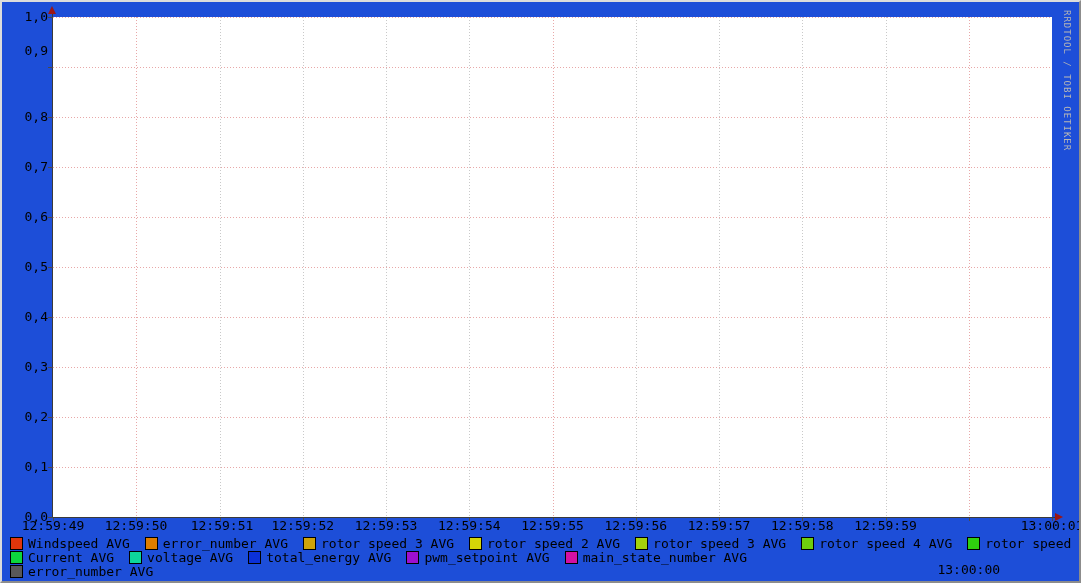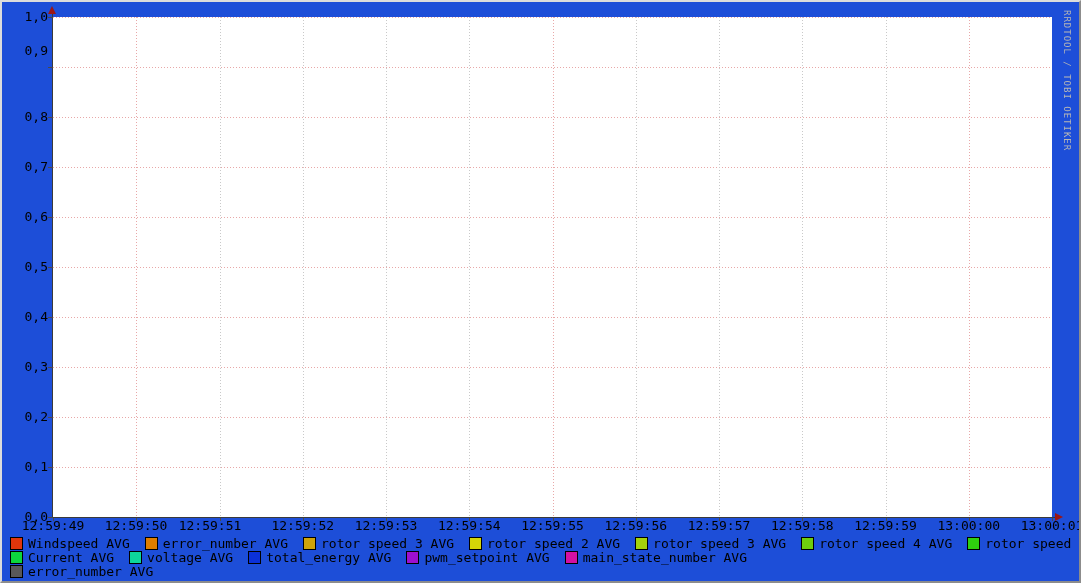--- a/index.html
+++ b/index.html
@@ -98,30 +98,30 @@
       <div class="ylab" style="top: 258px;">0,5</div>
       <div class="ylab" style="top: 308px;">0,4</div>
       <div class="ylab" style="top: 358px;">0,3</div>
       <div class="ylab" style="top: 408px;">0,2</div>
       <div class="ylab" style="top: 458px;">0,1</div>
       <div class="ylab" style="top: 508px;">0,0</div>
     </div>
   <div id="xlabels">
       <div class="xlab" style="left: 9px;">12:59:49</div>
       <div class="xlab" style="left: 92px;">12:59:50</div>
-      <div class="xlab" style="left: 166px;">12:59:51</div>
+      <div class="xlab" style="left: 178px;">12:59:51</div>
       <div class="xlab" style="left: 258.75px;">12:59:52</div>
       <div class="xlab" style="left: 342px;">12:59:53</div>
       <div class="xlab" style="left: 425.25px;">12:59:54</div>
       <div class="xlab" style="left: 508.5px;">12:59:55</div>
       <div class="xlab" style="left: 591.75px;">12:59:56</div>
       <div class="xlab" style="left: 675px;">12:59:57</div>
       <div class="xlab" style="left: 758.25px;">12:59:58</div>
       <div class="xlab" style="left: 841.5px;">12:59:59</div>
-      <div class="xlab" style="left: 924.75px;">13:00:00</div>
+      <div class="xlab" style="left: 924.75px; margin-top: 44px;">13:00:00</div>
       <div class="xlab" style="left: 1008px;">13:00:01</div>
     </div>
   <div class="axis-y"></div>
   <div class="axis-x"></div>
   <div class="arrow-up"></div>
   <div class="arrow-right"></div>
   <div id="legend">
       <div class="legend-row">
         <div class="legend-item">
           <div class="swatch" style="background: rgb(224, 54, 11);"></div>

